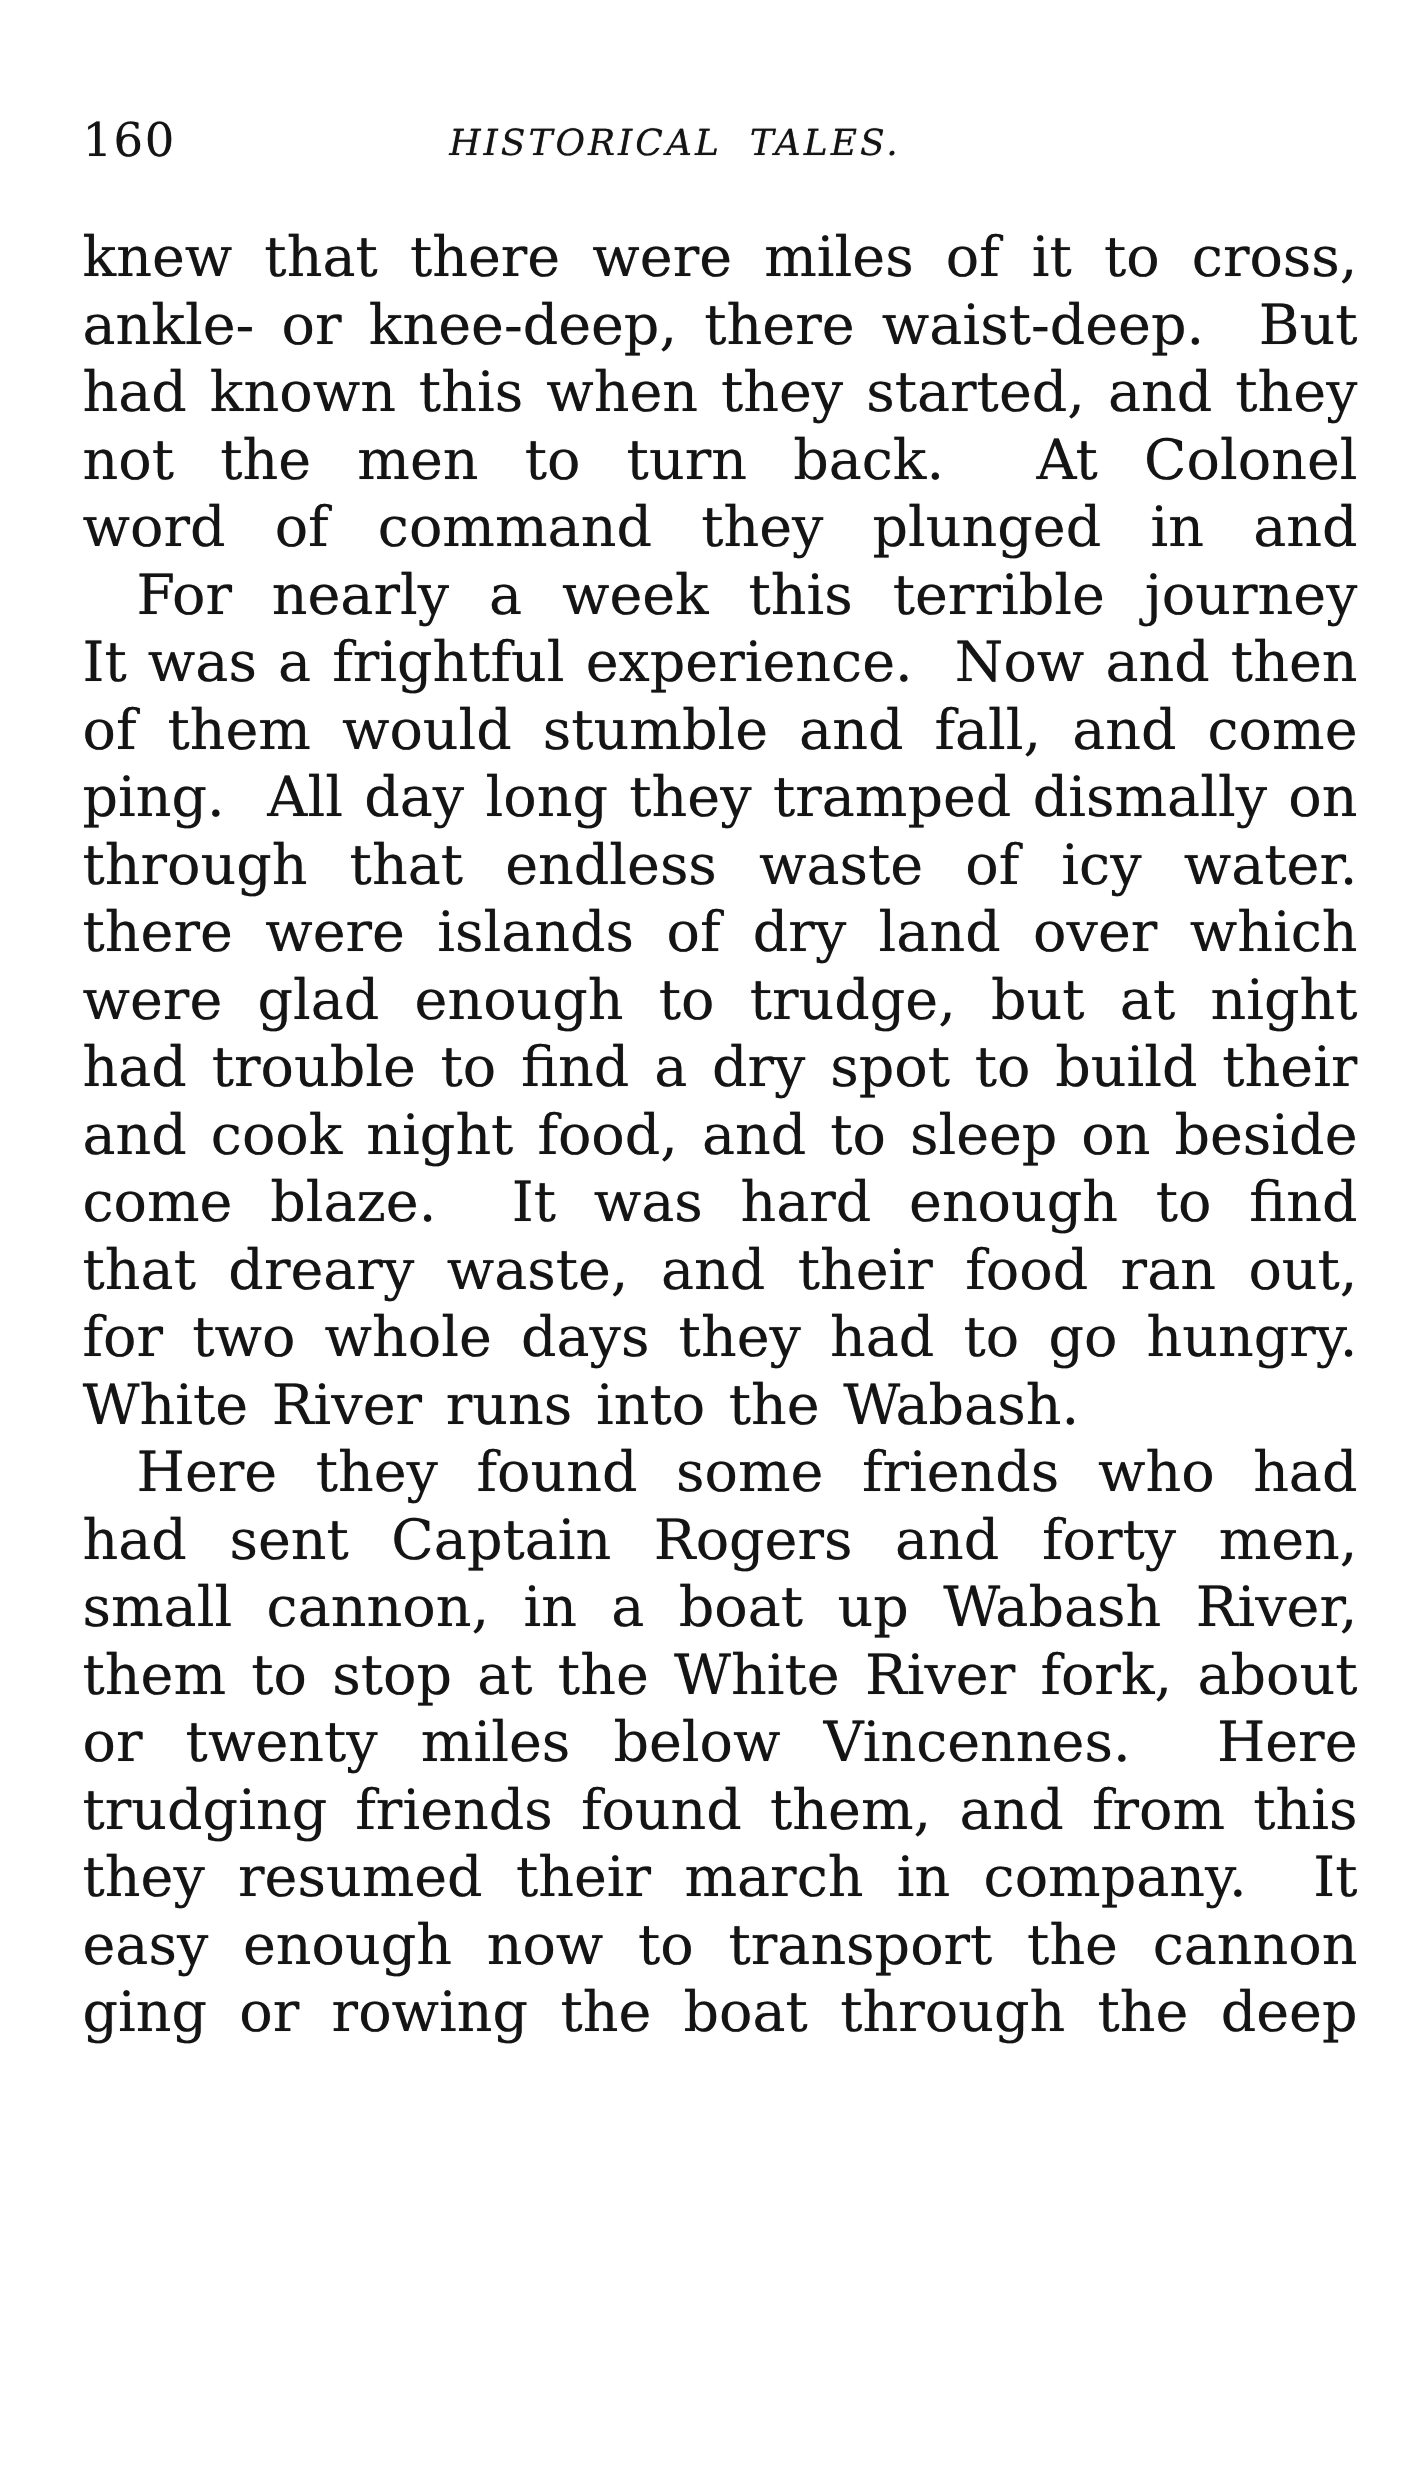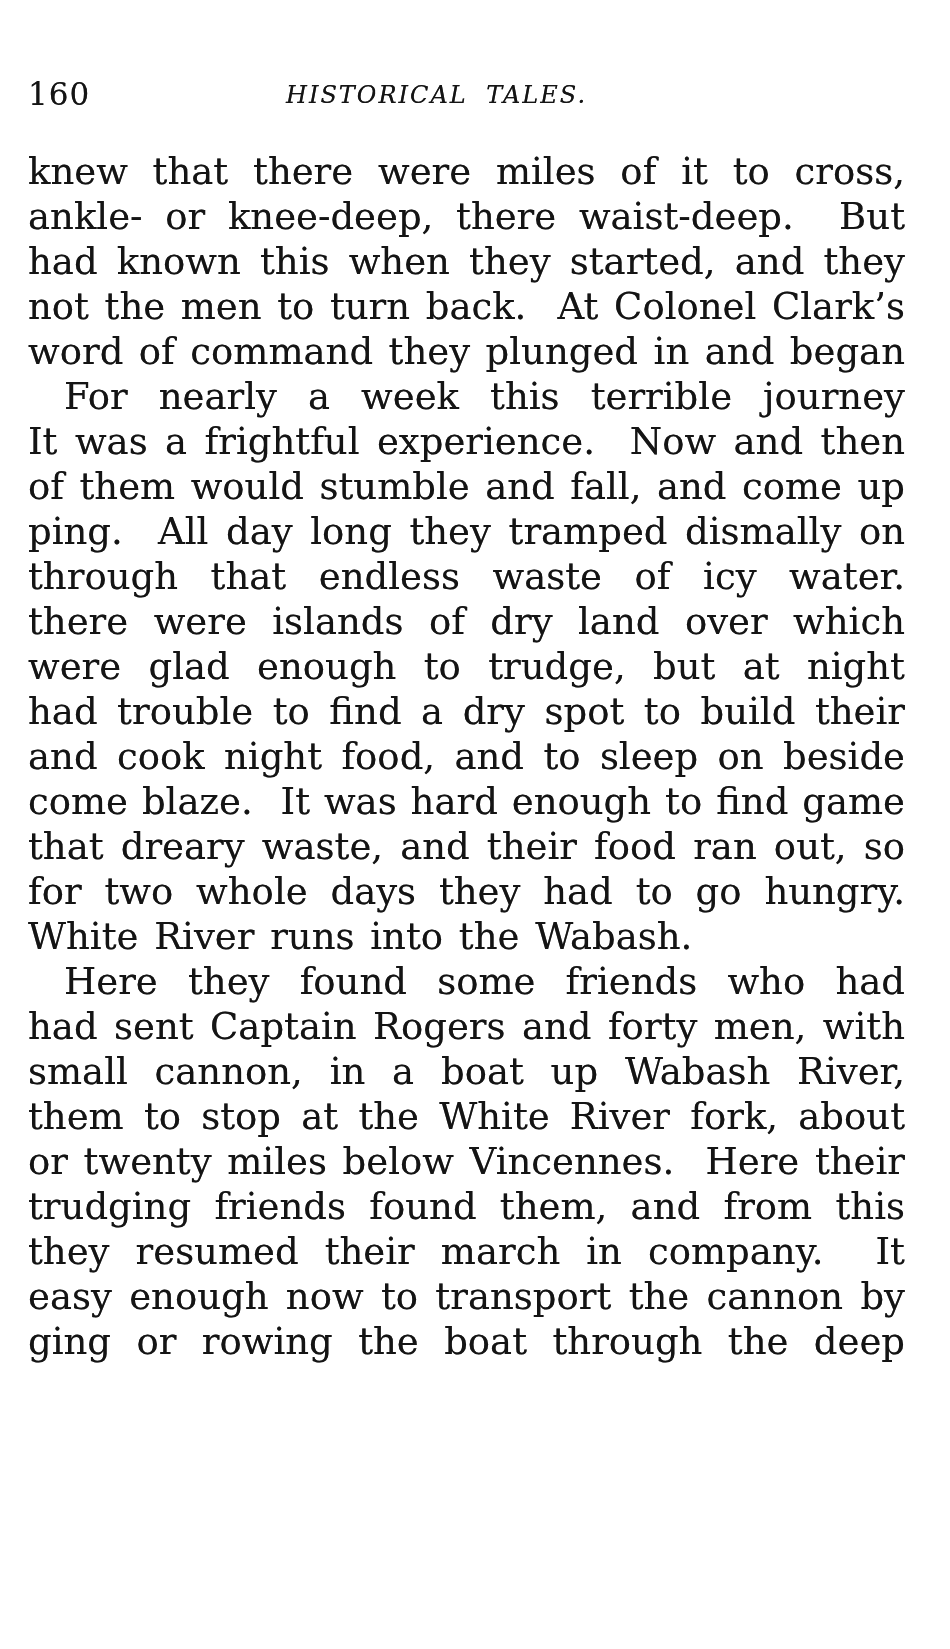--- a/index.html
+++ b/index.html
@@ -12,21 +12,21 @@
     height: 1649px;
     overflow: hidden;
     font-family: "DejaVu Serif", "Liberation Serif", serif;
     color: #141414;
   }
   .page {
     position: relative;
     box-sizing: border-box;
     width: 950px;
     height: 1649px;
-    padding: 76px 45px 0 28px;
+    padding: 76px 45px 0 55px;
     background: #ffffff;
   }
   .page-header {
     position: relative;
     height: 36px;
   }
   .page-number {
     position: absolute;
     left: 0;
     top: 0;

